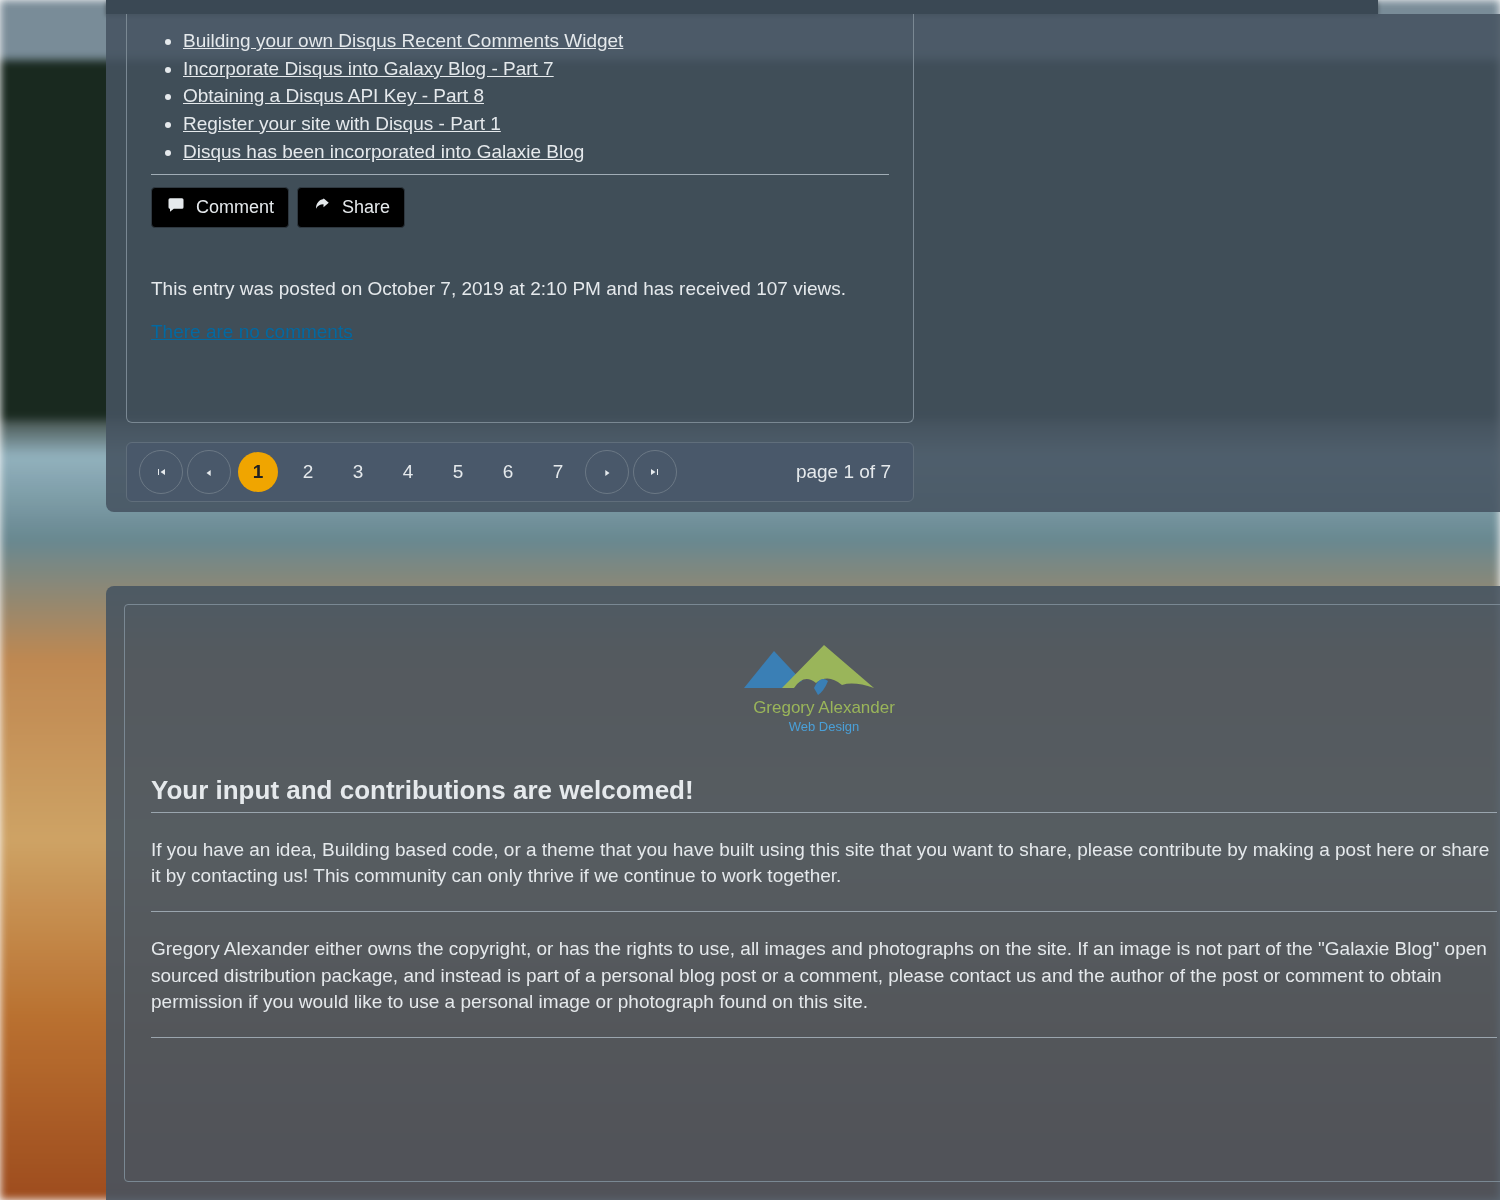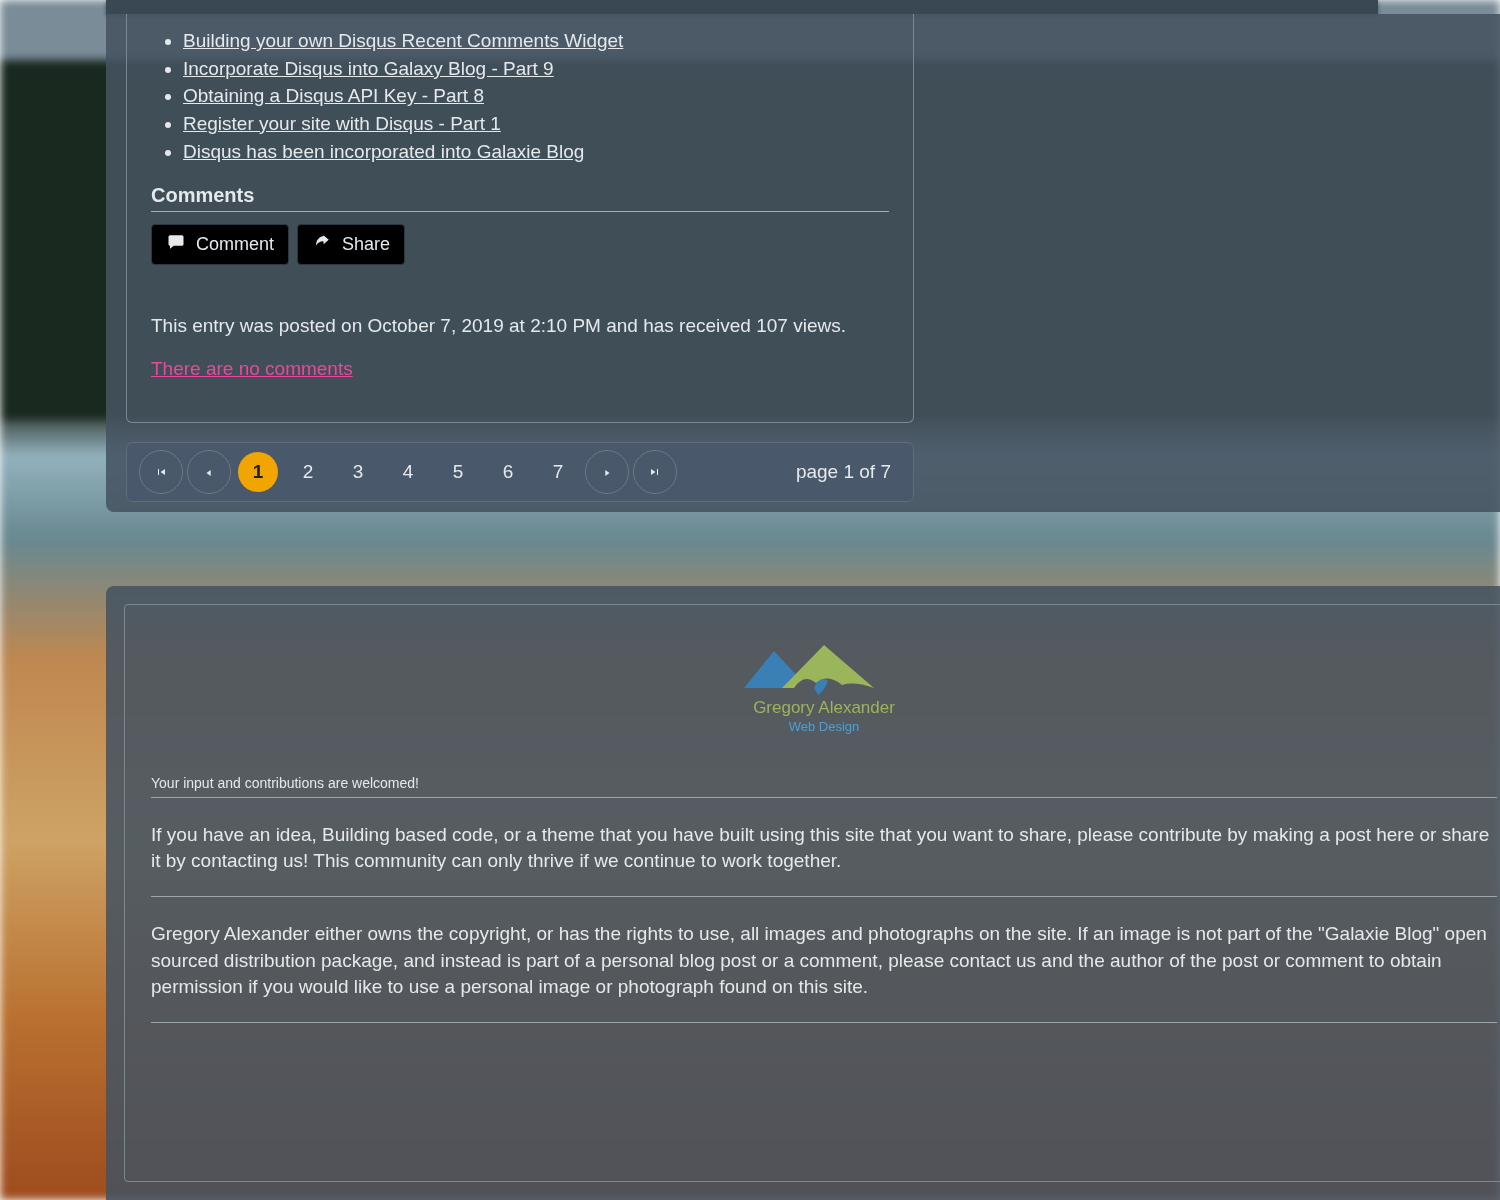--- a/index.html
+++ b/index.html
@@ -93,21 +93,21 @@
     background: #000000;
     border: 1px solid #2f3840;
     border-radius: 4px;
     cursor: pointer;
   }
   .k-button .icon { display:inline-block; }
   .entry-meta { font-size: 19px; line-height: 1.4; max-width: 720px; margin-top: 48px; }
   .no-comments {
     display: inline-block;
     margin-top: 18px;
-    color: #ec4899;
+    color: #0369a1;
     font-size: 19px;
     text-decoration: underline;
   }
 
   .pager-bar {
     position: absolute;
     left: 20px;
     top: 428px;
     width: 788px;
     height: 60px;
@@ -173,22 +173,22 @@
     height: 100%;
     box-sizing: border-box;
     padding: 24px 26px 0 26px;
     overflow: hidden;
   }
   .logo-wrap { text-align: center; margin: 4px 0 28px 0; }
   .logo-wrap svg { width: 200px; height: 110px; }
   .logo-title { font-size: 17px; fill: #9ab55a; }
   .logo-sub   { font-size: 13px; fill: #4aa0d8; }
   .foot-hdr {
-    font-size: 14px;
-    font-weight: normal;
+    font-size: 26px;
+    font-weight: bold;
     margin: 10px 0 2px 0;
   }
   .foot-hr {
     border: none;
     border-top: 1px solid #9aa5ae;
     margin: 6px 0 24px 0;
   }
   .foot-body {
     font-size: 19px;
     line-height: 1.38;
@@ -199,27 +199,26 @@
 <body>
 
 <div class="bg"></div>
 <div class="top-bar"></div>
 
 <div class="post-panel">
   <div class="post-inner">
 
     <ul class="series">
       <li><a href="#">Building your own Disqus Recent Comments Widget</a></li>
-      <li><a href="#">Incorporate Disqus into Galaxy Blog - Part 9</a></li>
+      <li><a href="#">Incorporate Disqus into Galaxy Blog - Part 7</a></li>
       <li><a href="#">Obtaining a Disqus API Key - Part 8</a></li>
       <li><a href="#">Register your site with Disqus - Part 1</a></li>
       <li><a href="#">Disqus has been incorporated into Galaxie Blog</a></li>
     </ul>
 
-    <div class="comments-hdr">Comments</div>
     <hr class="thin">
 
     <div class="btn-row">
       <button class="k-button">
         <span class="icon">
           <svg width="20" height="18" viewBox="0 0 24 24">
               <path fill="#e5e9ec" d="M4 3h16a2 2 0 0 1 2 2v10a2 2 0 0 1-2 2H9l-5 4v-4H4a2 2 0 0 1-2-2V5a2 2 0 0 1 2-2z"></path>
             </svg>
         </span>
         <span>Comment</span>

